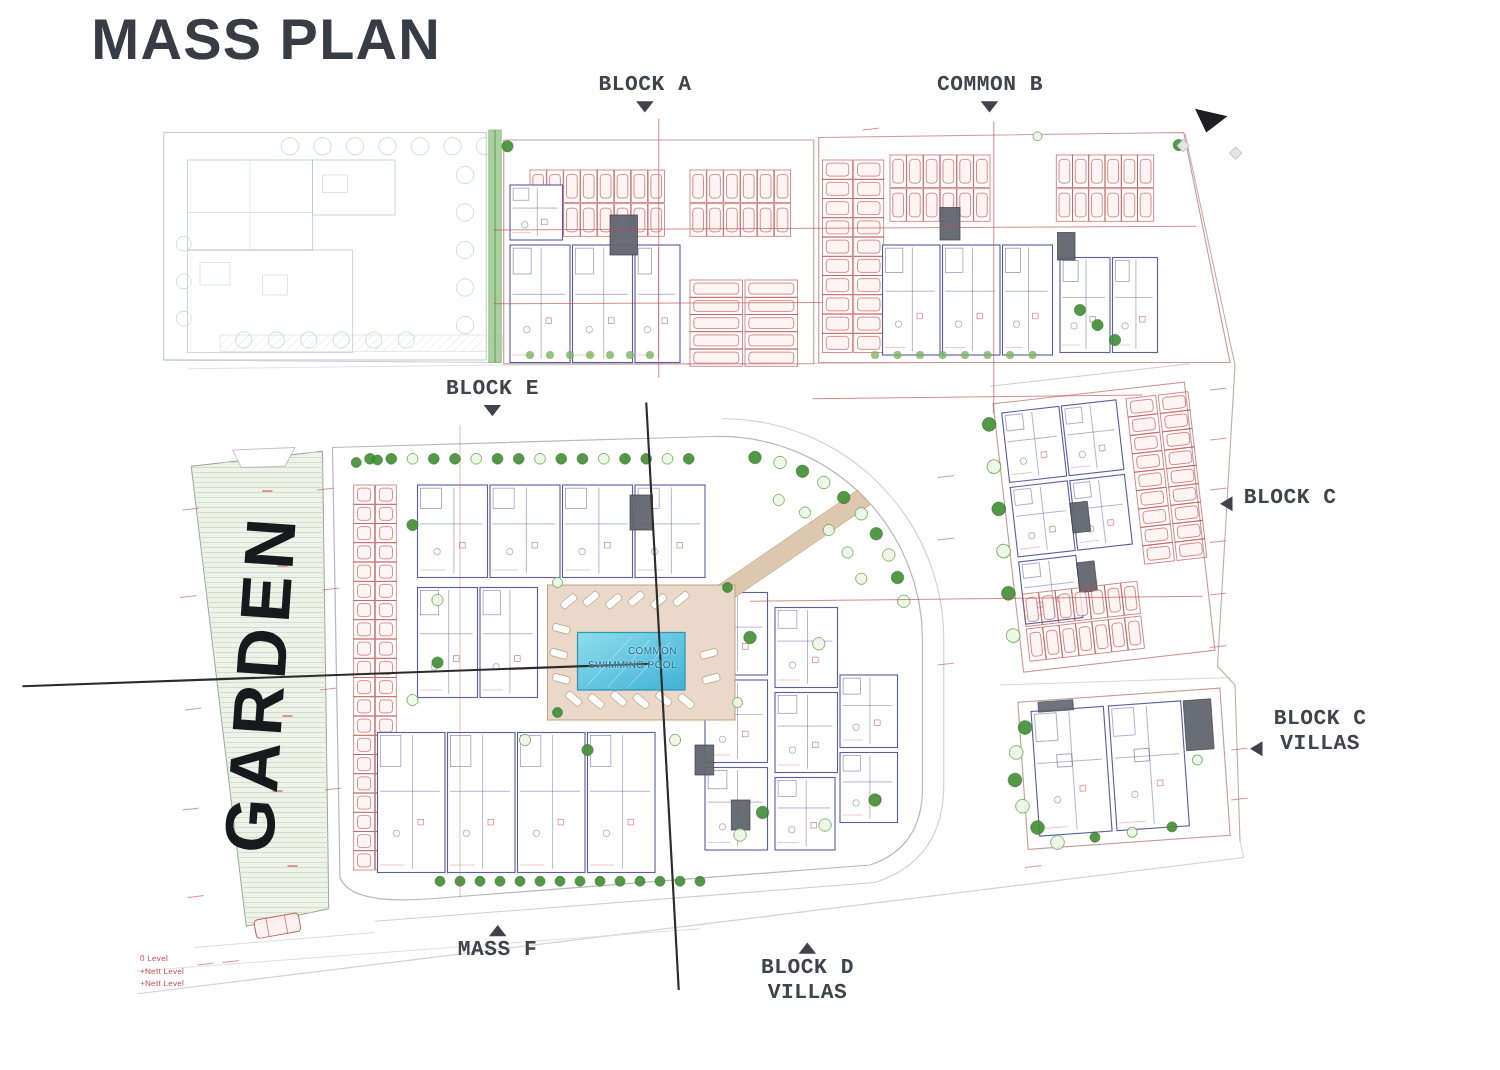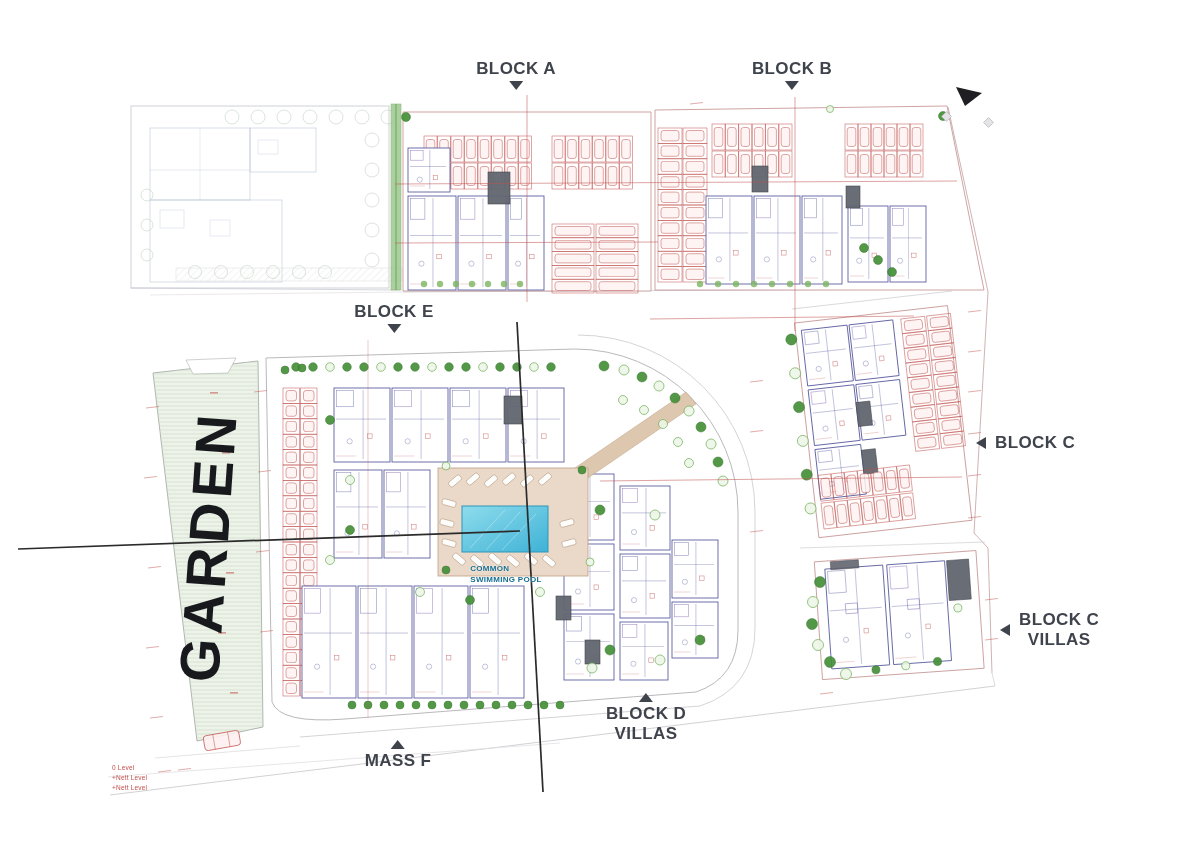--- a/index.html
+++ b/index.html
@@ -2,34 +2,34 @@
 <html><head>
 <meta charset="utf-8">
 <style>
   html,body{margin:0;padding:0;background:#fff;}
   .page{position:relative;width:1200px;height:856px;background:#ffffff;overflow:hidden;
         font-family:"Liberation Sans",sans-serif;}
   #plan-svg{position:absolute;left:0;top:0;width:1200px;height:856px;}
   .title{position:absolute;left:73px;top:4px;font-size:46px;font-weight:800;color:#383c45;
          letter-spacing:1px;white-space:nowrap;}
   .blk{position:absolute;font-weight:800;font-size:17px;color:#3f434c;letter-spacing:.4px;
-       text-align:center;line-height:1.15;white-space:nowrap;}
+       text-align:center;line-height:1.15;white-space:nowrap;font-family:Liberation Mono, monospace;}
   .center{transform:translateX(-50%);}
   .tri-down{width:0;height:0;border-left:7px solid transparent;border-right:7px solid transparent;
             border-top:9px solid #3f434c;margin:2px auto 0;}
   .tri-up{width:0;height:0;border-left:7px solid transparent;border-right:7px solid transparent;
           border-bottom:9px solid #3f434c;margin:0 auto 2px;}
   .tri-left{width:0;height:0;border-top:6px solid transparent;border-bottom:6px solid transparent;
             border-right:10px solid #3f434c;flex:0 0 auto;}
-  .row{display:flex;align-items:center;gap:9px;margin-top:44px;}
+  .row{display:flex;align-items:flex-end;gap:9px;}
   .garden-label{position:absolute;left:208px;top:546px;font-size:56px;font-weight:800;color:#17191d;
                 letter-spacing:5px;transform:translate(-50%,-50%) rotate(-86deg);white-space:nowrap;}
   .pool-label{position:absolute;left:506px;top:527px;transform:translate(-50%,-50%);
-              font-size:8px;font-weight:700;color:#176f92;letter-spacing:.3px;text-align:left;
-              line-height:1.35;white-space:nowrap;text-shadow:0 0 2px rgba(255,255,255,.95);margin-top:48px;}
+              font-size:8px;font-weight:400;color:#176f92;letter-spacing:.3px;text-align:right;
+              line-height:1.35;white-space:nowrap;text-shadow:0 0 2px rgba(255,255,255,.95);}
   .level-note{position:absolute;left:112px;top:763px;font-size:6.5px;color:#c0504d;line-height:1.5;
               letter-spacing:.2px;}
 </style>
 </head>
 <body>
 
 <div class="page">
 
   <svg id="plan-svg" viewBox="0 0 1200 856">
     <defs>
@@ -848,42 +848,43 @@
         <line x1="18" y1="549" x2="520" y2="531" stroke="#2b2b2b" stroke-width="1.7" opacity="1"></line>
         <line x1="517" y1="322" x2="543" y2="792" stroke="#2b2b2b" stroke-width="1.7" opacity="1"></line>
       </g>
       <g>
         <path d="M956,87 L982,93 L965,106 Z" stroke="none" fill="#1f1f23" stroke-width="0.8" opacity="1"></path>
         <rect x="943" y="113" width="7" height="7" stroke="#b5b5bd" fill="#e4e4e8" stroke-width="0.7" transform="rotate(45 946.5 116.5)"></rect>
         <rect x="985" y="119" width="7" height="7" stroke="#b5b5bd" fill="#e4e4e8" stroke-width="0.7" transform="rotate(45 988.5 122.5)"></rect>
       </g>
     </svg>
 
+  <div class="title">MASS PLAN</div>
 
   <div class="blk center" style="left:516px;top:59px;">
     <span>BLOCK A</span>
     <div class="tri-down"></div>
   </div>
 
   <div class="blk center" style="left:792px;top:59px;">
-    <span>BLOCK B</span>
+    <span>COMMON B</span>
     <div class="tri-down"></div>
   </div>
 
   <div class="blk center" style="left:394px;top:302px;">
     <span>BLOCK E</span>
     <div class="tri-down"></div>
   </div>
 
   <div class="blk center" style="left:398px;top:740px;">
     <div class="tri-up"></div>
     <span>MASS F</span>
   </div>
 
-  <div class="blk center" style="left:646px;top:693px;">
+  <div class="blk center" style="left:646px;top:754px;">
     <div class="tri-up"></div>
     <div>BLOCK D</div>
     <div>VILLAS</div>
   </div>
 
   <div class="blk row" style="left:976px;top:389px;">
     <div class="tri-left"></div>
     <span>BLOCK C</span>
   </div>
 

